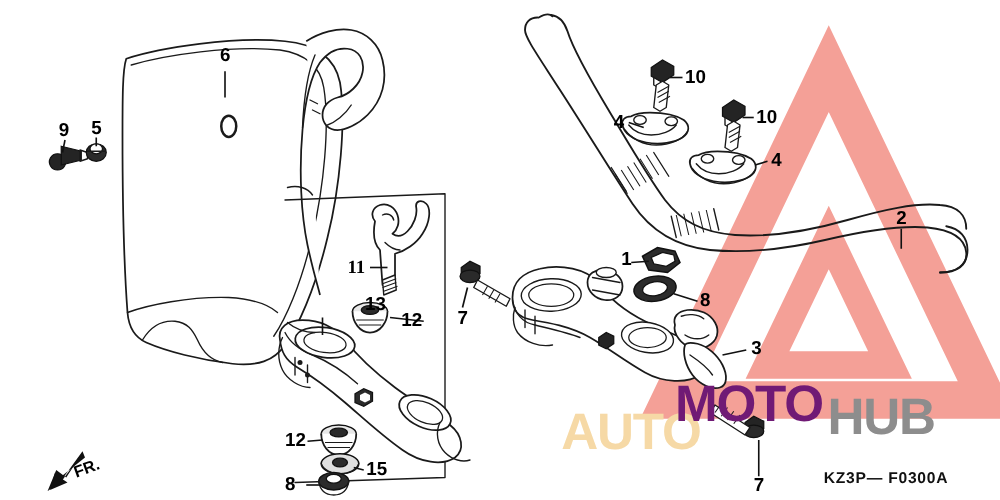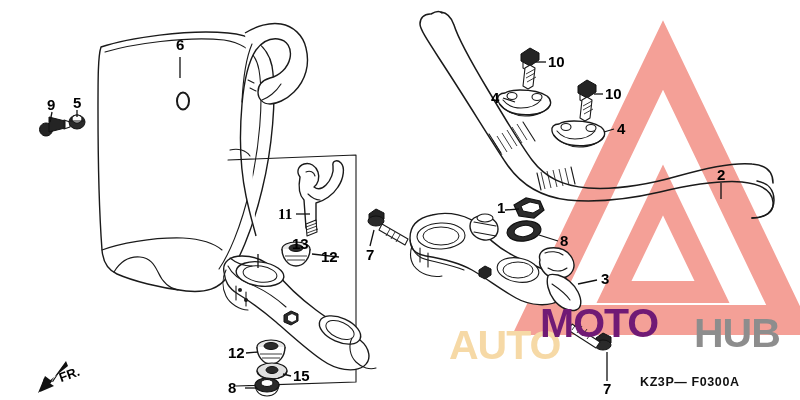--- a/index.html
+++ b/index.html
@@ -5,21 +5,21 @@
 <style>
   html,body{margin:0;padding:0;background:#ffffff;}
   body{width:800px;height:400px;overflow:hidden;
        font-family:"Liberation Sans", sans-serif;}
   #stage{position:relative;width:800px;height:400px;background:#fff;}
   #stage svg{position:absolute;left:0;top:0;}
   .lbl{position:absolute;font-family:"Liberation Sans",sans-serif;
        font-weight:bold;color:#000;line-height:1;}
   .lbl-n{font-size:15px;}
   .partno{position:absolute;font-size:12.5px;letter-spacing:0.6px;color:#111;
-          font-family:"Liberation Sans",sans-serif;font-weight:600;}
+          font-family:"Liberation Sans",sans-serif;font-weight:600;margin-left:19px;}
   .frtxt{position:absolute;font-size:13px;font-weight:bold;color:#000;
          transform:rotate(-20deg);transform-origin:left bottom;}
   .wm-word{position:absolute;font-size:41px;font-weight:bold;
            font-family:"Liberation Sans",sans-serif;letter-spacing:-1px;}
 </style>
 </head>
 <body>
 
 <div id="stage">
 
@@ -364,21 +364,21 @@
     </g>
 
     <g>
       <path d="M68 366 L 48 382 L 54 386 L 40 392 L 44 378 L 50 383 L 66 361 Z" fill="#111"></path>
       <path d="M66 362 L 50 384 L 38 393 L 45 376 L 53 382 Z" fill="#111"></path>
     </g>
   </svg>
 
   <div class="wm-word" style="left:449px;top:310px;color:#f6d9a6;margin-top:12px;">AUTO</div>
   <div class="wm-word" style="left:540px;top:300px;color:#701a75;">MOTO</div>
-  <div class="wm-word" style="left:694px;top:310px;color:#8d8d8d;">HUB</div>
+  <div class="wm-word" style="left:662px;top:310px;color:#8d8d8d;">HUB</div>
 
   <div class="lbl lbl-n" style="left:497px;top:200px;">1</div>
   <div class="lbl lbl-n" style="left:717px;top:167px;">2</div>
   <div class="lbl lbl-n" style="left:601px;top:271px;">3</div>
   <div class="lbl lbl-n" style="left:491px;top:90px;">4</div>
   <div class="lbl lbl-n" style="left:617px;top:121px;">4</div>
   <div class="lbl lbl-n" style="left:73px;top:95px;">5</div>
   <div class="lbl lbl-n" style="left:176px;top:37px;">6</div>
   <div class="lbl lbl-n" style="left:366px;top:247px;">7</div>
   <div class="lbl lbl-n" style="left:603px;top:381px;">7</div>

